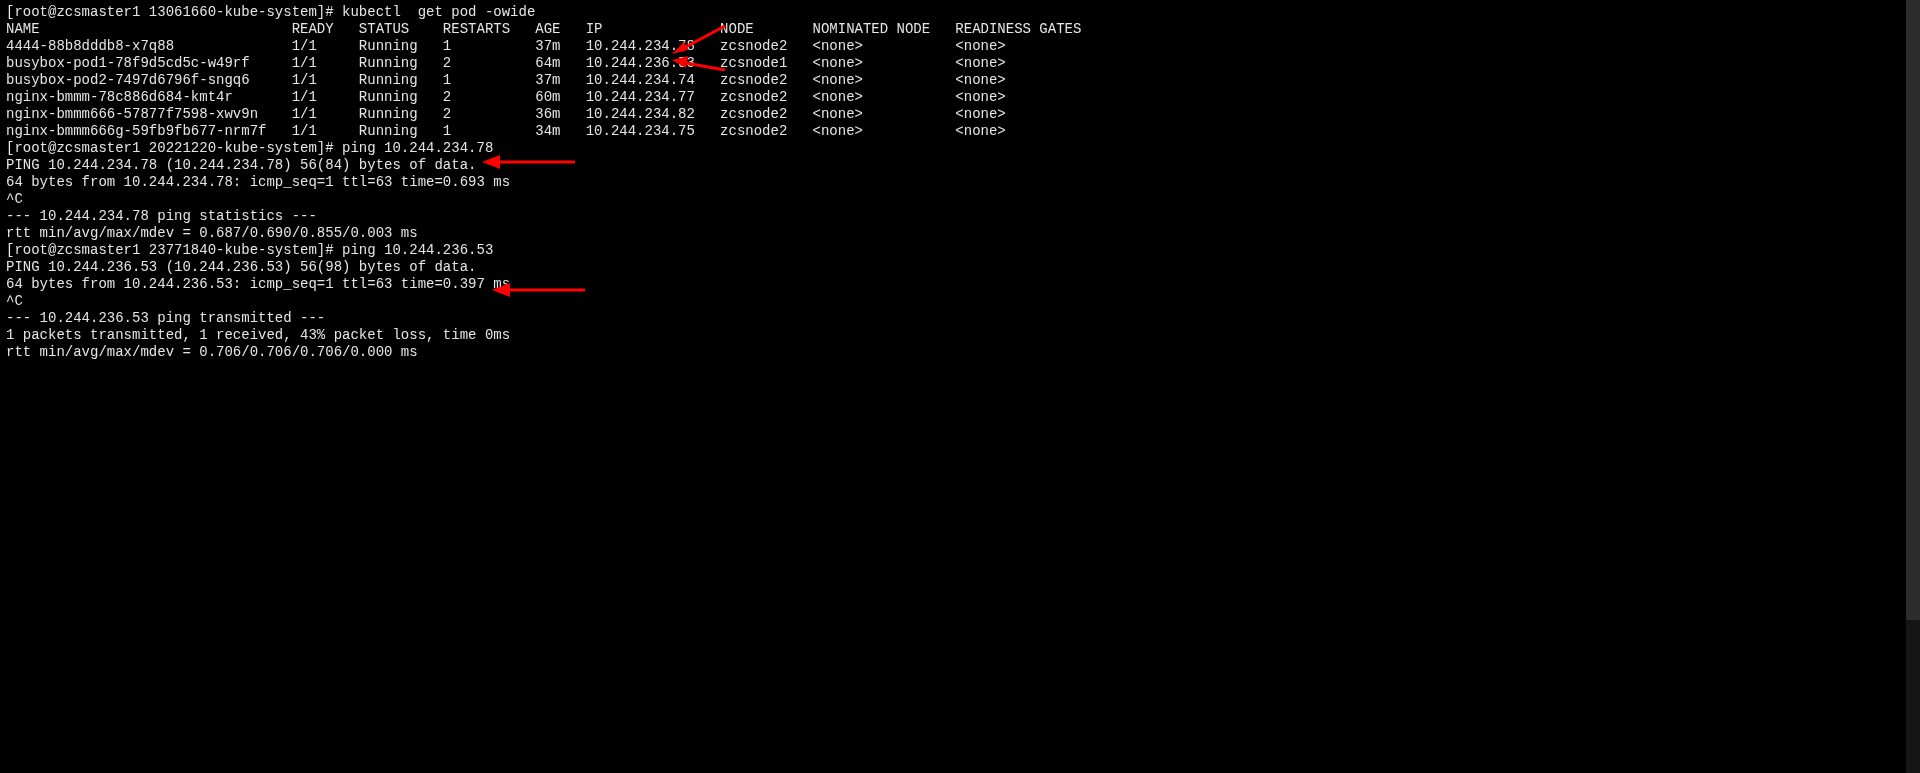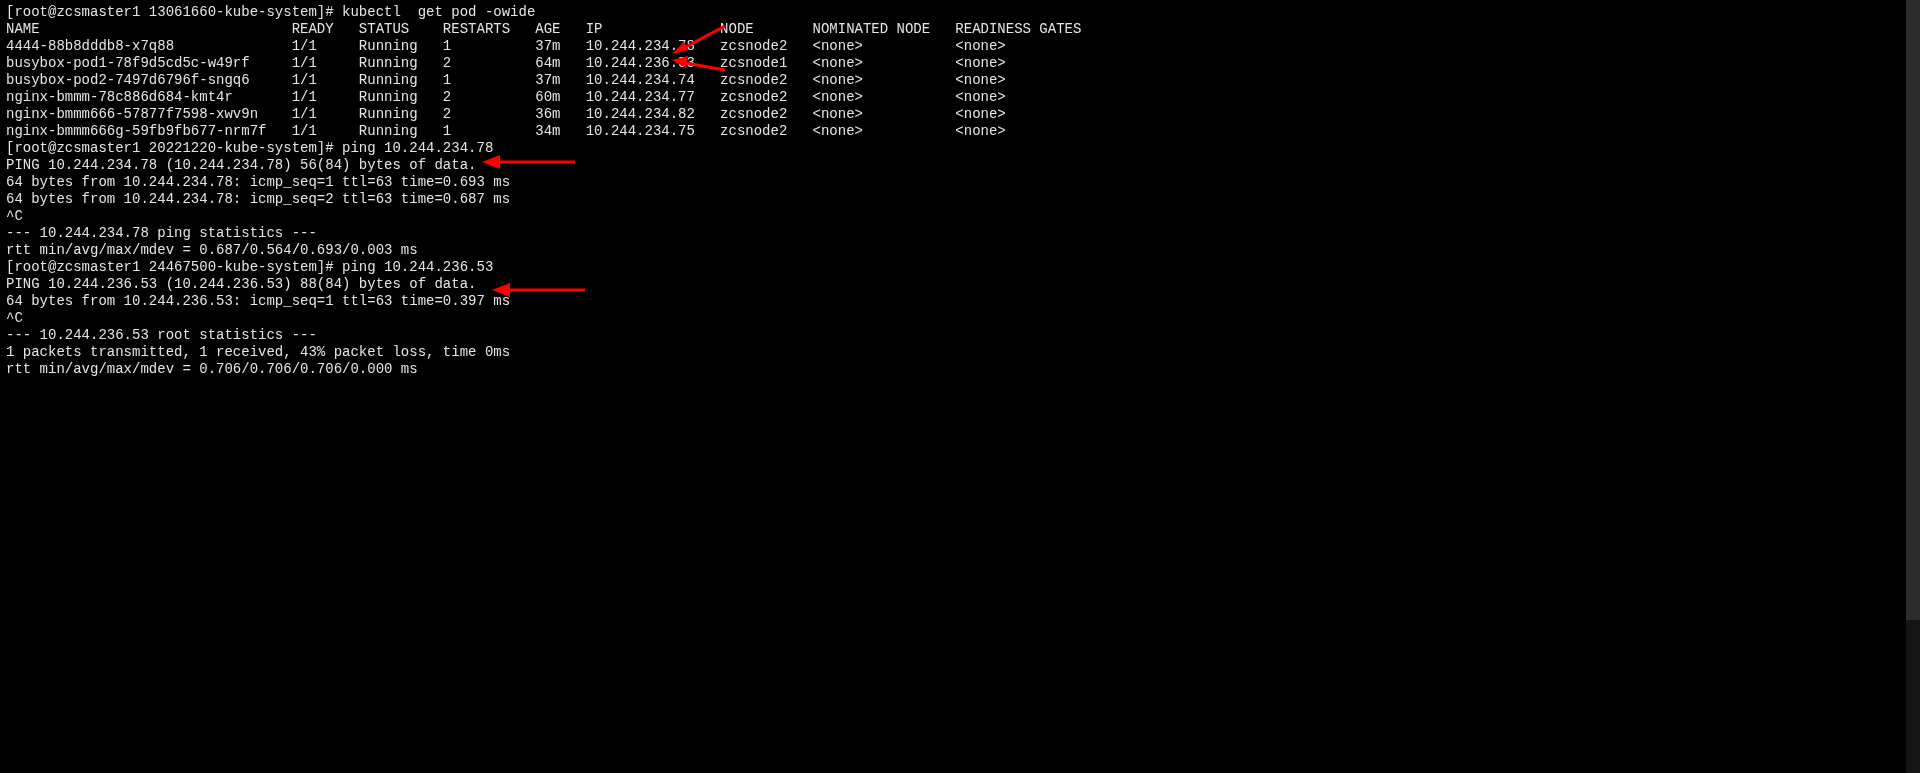--- a/index.html
+++ b/index.html
@@ -53,29 +53,28 @@
     <div class="line">NAME                              READY   STATUS    RESTARTS   AGE   IP              NODE       NOMINATED NODE   READINESS GATES</div>
     <div class="line">4444-88b8dddb8-x7q88              1/1     Running   1          37m   10.244.234.78   zcsnode2   &lt;none&gt;           &lt;none&gt;</div>
     <div class="line">busybox-pod1-78f9d5cd5c-w49rf     1/1     Running   2          64m   10.244.236.53   zcsnode1   &lt;none&gt;           &lt;none&gt;</div>
     <div class="line">busybox-pod2-7497d6796f-sngq6     1/1     Running   1          37m   10.244.234.74   zcsnode2   &lt;none&gt;           &lt;none&gt;</div>
     <div class="line">nginx-bmmm-78c886d684-kmt4r       1/1     Running   2          60m   10.244.234.77   zcsnode2   &lt;none&gt;           &lt;none&gt;</div>
     <div class="line">nginx-bmmm666-57877f7598-xwv9n    1/1     Running   2          36m   10.244.234.82   zcsnode2   &lt;none&gt;           &lt;none&gt;</div>
     <div class="line">nginx-bmmm666g-59fb9fb677-nrm7f   1/1     Running   1          34m   10.244.234.75   zcsnode2   &lt;none&gt;           &lt;none&gt;</div>
     <div class="line">[root@zcsmaster1 20221220-kube-system]# ping 10.244.234.78</div>
     <div class="line">PING 10.244.234.78 (10.244.234.78) 56(84) bytes of data.</div>
     <div class="line">64 bytes from 10.244.234.78: icmp_seq=1 ttl=63 time=0.693 ms</div>
-    <div class="line">64 bytes from 10.244.234.78: icmp_seq=2 ttl=63 time=0.687 ms</div>
     <div class="line">^C</div>
     <div class="line">--- 10.244.234.78 ping statistics ---</div>
-    <div class="line">rtt min/avg/max/mdev = 0.687/0.564/0.693/0.003 ms</div>
-    <div class="line">[root@zcsmaster1 24467500-kube-system]# ping 10.244.236.53</div>
-    <div class="line">PING 10.244.236.53 (10.244.236.53) 88(84) bytes of data.</div>
+    <div class="line">rtt min/avg/max/mdev = 0.687/0.690/0.855/0.003 ms</div>
+    <div class="line">[root@zcsmaster1 23771840-kube-system]# ping 10.244.236.53</div>
+    <div class="line">PING 10.244.236.53 (10.244.236.53) 56(98) bytes of data.</div>
     <div class="line">64 bytes from 10.244.236.53: icmp_seq=1 ttl=63 time=0.397 ms</div>
     <div class="line">^C</div>
-    <div class="line">--- 10.244.236.53 root statistics ---</div>
+    <div class="line">--- 10.244.236.53 ping transmitted ---</div>
     <div class="line">1 packets transmitted, 1 received, 43% packet loss, time 0ms</div>
     <div class="line">rtt min/avg/max/mdev = 0.706/0.706/0.706/0.000 ms</div>
   </div>
 
 <svg class="arrow" style="left:670px; top:22px;" width="60" height="36">
   <line x1="55" y1="4" x2="10" y2="28" stroke="#ff0000" stroke-width="3"></line>
   <polygon points="2,32 18,28 14,20" fill="#ff0000"></polygon>
 </svg>
 <svg class="arrow" style="left:670px; top:46px;" width="60" height="30">
   <line x1="55" y1="24" x2="10" y2="16" stroke="#ff0000" stroke-width="3"></line>

